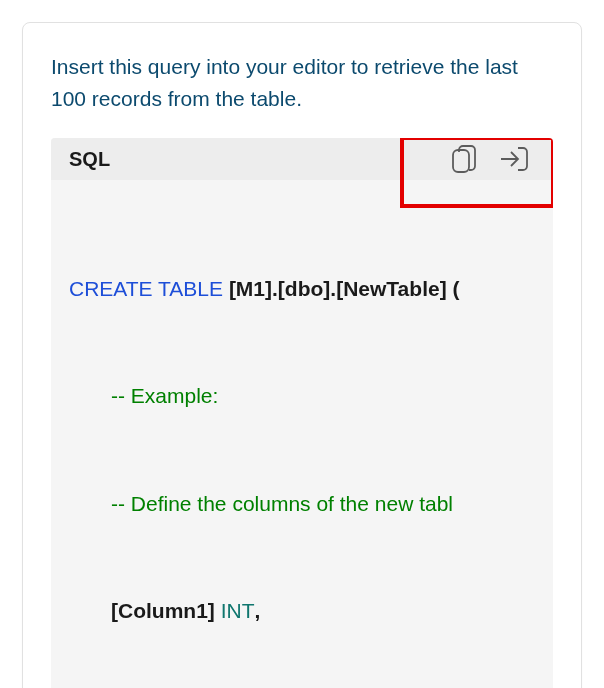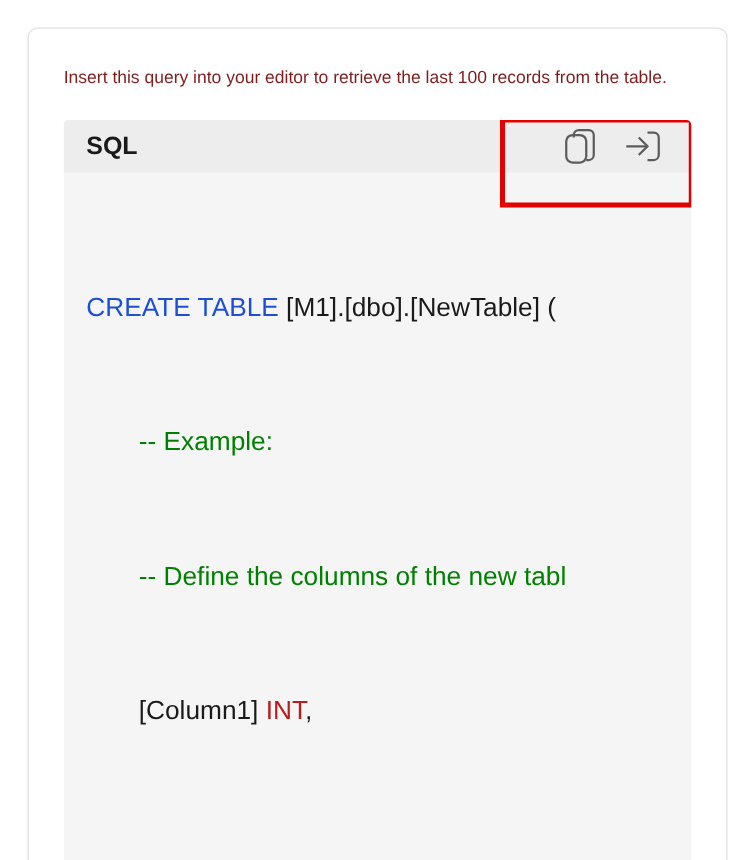--- a/index.html
+++ b/index.html
@@ -15,23 +15,23 @@
     padding: 22px;
   }
   .card {
     border: 1px solid #e1e1e1;
     border-radius: 8px;
     padding: 28px 28px 24px 28px;
     background: #ffffff;
     box-shadow: 0 1px 2px rgba(0,0,0,0.03);
   }
   .intro-text {
-    font-size: 14px;
+    font-size: 21px;
     line-height: 1.5;
-    color: #7f1d1d;
+    color: #0c4a6e;
     margin-bottom: 24px;
   }
   .code-block {
     background: #f5f5f5;
     border-radius: 4px;
     overflow: hidden;
     margin-bottom: 32px;
   }
   .code-header {
     display: flex;
@@ -78,23 +78,23 @@
     color: #1a1a1a;
   }
   .code-line {
     display: block;
   }
   .indent {
     display: inline-block;
     width: 42px;
   }
   .kw { color: #1d4ed8; }
-  .type { color: #b91c1c; margin-top: 48px; }
+  .type { color: #0f766e; margin-top: 48px; }
   .comment { color: #008000; }
-  .ident { color: #1a1a1a; }
+  .ident { color: #1a1a1a; font-weight: bold; }
 </style>
 </head>
 <body>
 
 <div class="card">
 
   <p class="intro-text">Insert this query into your editor to retrieve the last 100 records from the table.</p>
 
   <div class="code-block">
     <div class="code-header">

